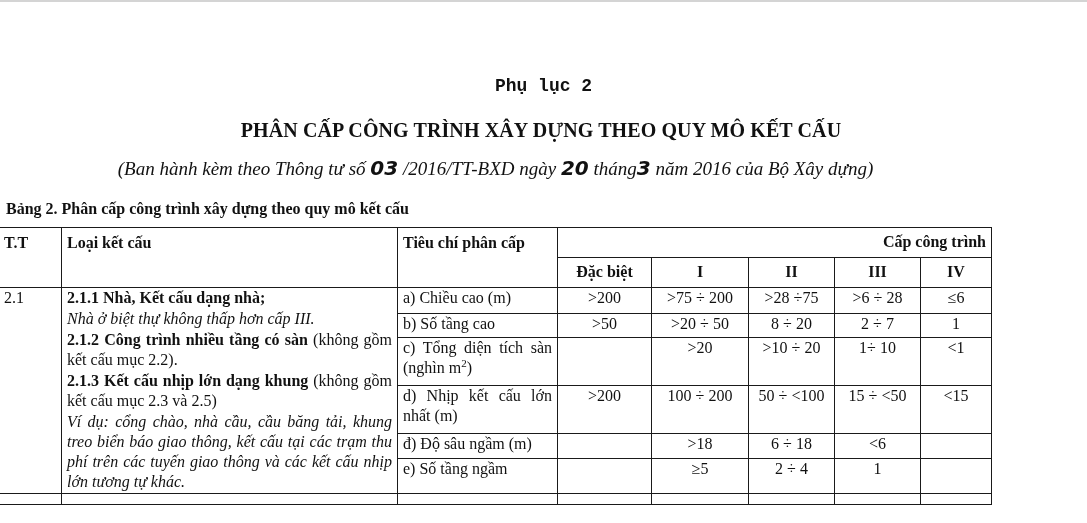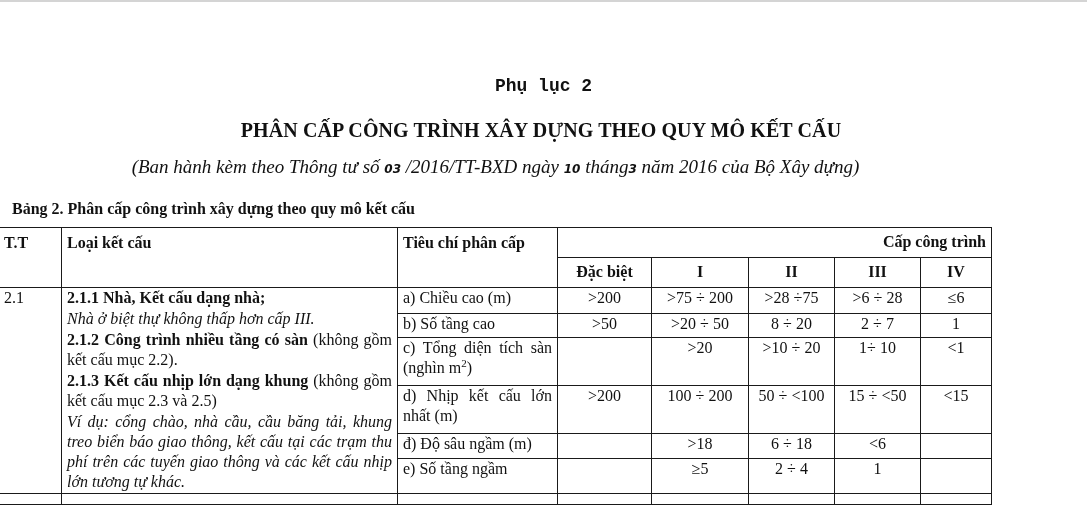--- a/index.html
+++ b/index.html
@@ -48,25 +48,25 @@
       top: 156px;
       text-align: center;
       font-style: italic;
       font-size: 19px;
     }
     .subtitle span.inner { display: inline-block; margin-left: -96px; }
     .hand {
       font-family: "DejaVu Sans", sans-serif;
       font-style: italic;
       font-weight: bold;
-      font-size: 12px;
+      font-size: 20px;
     }
     .table-caption {
       position: absolute;
-      left: 12px;
+      left: 6px;
       top: 200px;
       font-weight: bold;
       font-size: 16px;
     }
     table.grade-table {
       position: absolute;
       left: -2px;
       top: 227px;
       border-collapse: collapse;
       table-layout: fixed;
@@ -140,21 +140,21 @@
 
 <div class="appendix-title">
   <span>Phụ lục 2</span>
 </div>
 
 <div class="main-title">
   <span>PHÂN CẤP CÔNG TRÌNH XÂY DỰNG THEO QUY MÔ KẾT CẤU</span>
 </div>
 
 <div class="subtitle">
-  <span class="inner"><span>(Ban hành kèm theo Thông tư số </span><span class="hand">03</span><span> /2016/TT-BXD ngày </span><span class="hand">10</span><span> tháng</span><span class="hand">3</span><span> năm 2016 của Bộ Xây dựng)</span></span>
+  <span class="inner"><span>(Ban hành kèm theo Thông tư số </span><span class="hand">03</span><span> /2016/TT-BXD ngày </span><span class="hand">20</span><span> tháng</span><span class="hand">3</span><span> năm 2016 của Bộ Xây dựng)</span></span>
 </div>
 
 <div class="table-caption">Bảng 2. Phân cấp công trình xây dựng theo quy mô kết cấu</div>
 
 <table class="grade-table">
   <colgroup>
     <col class="c-tt">
       <col class="c-type">
       <col class="c-crit">
     <col class="c-sp">

